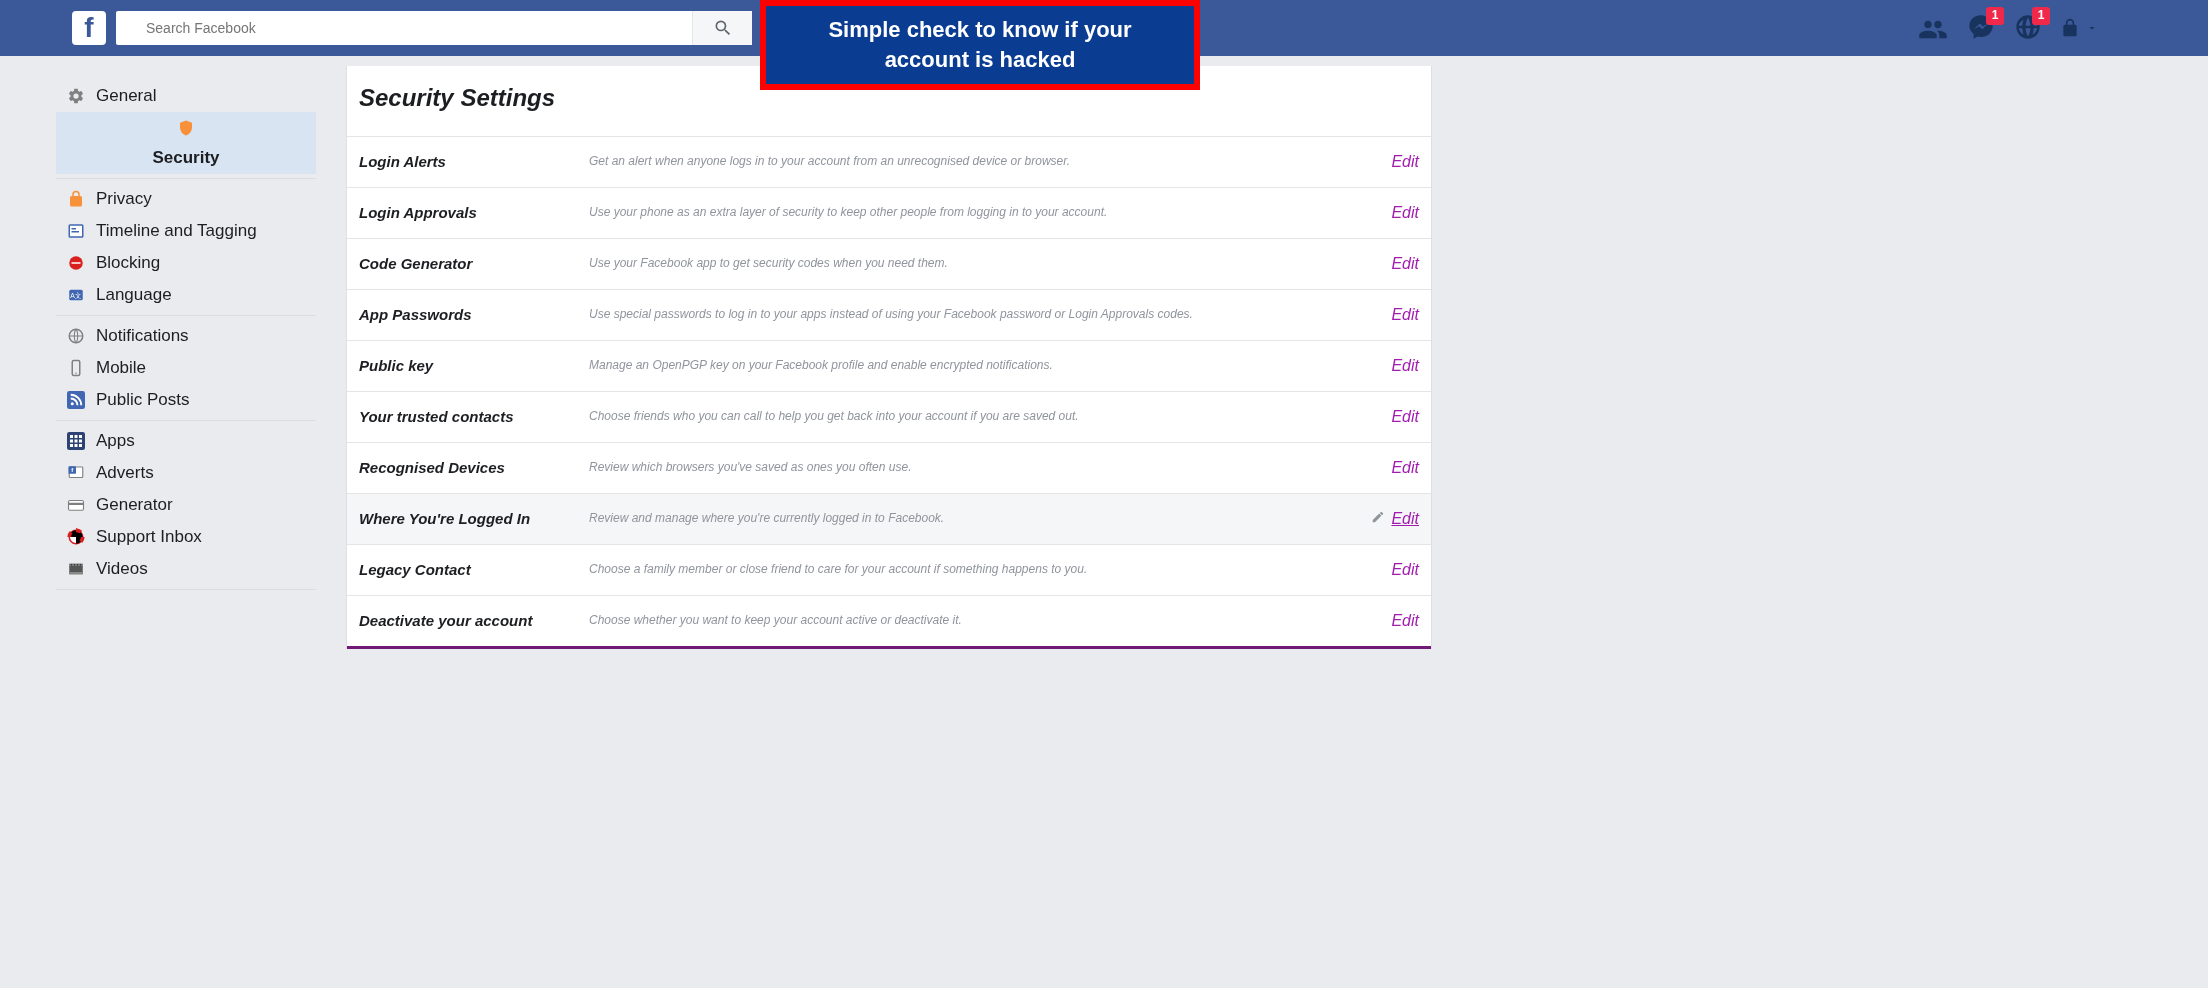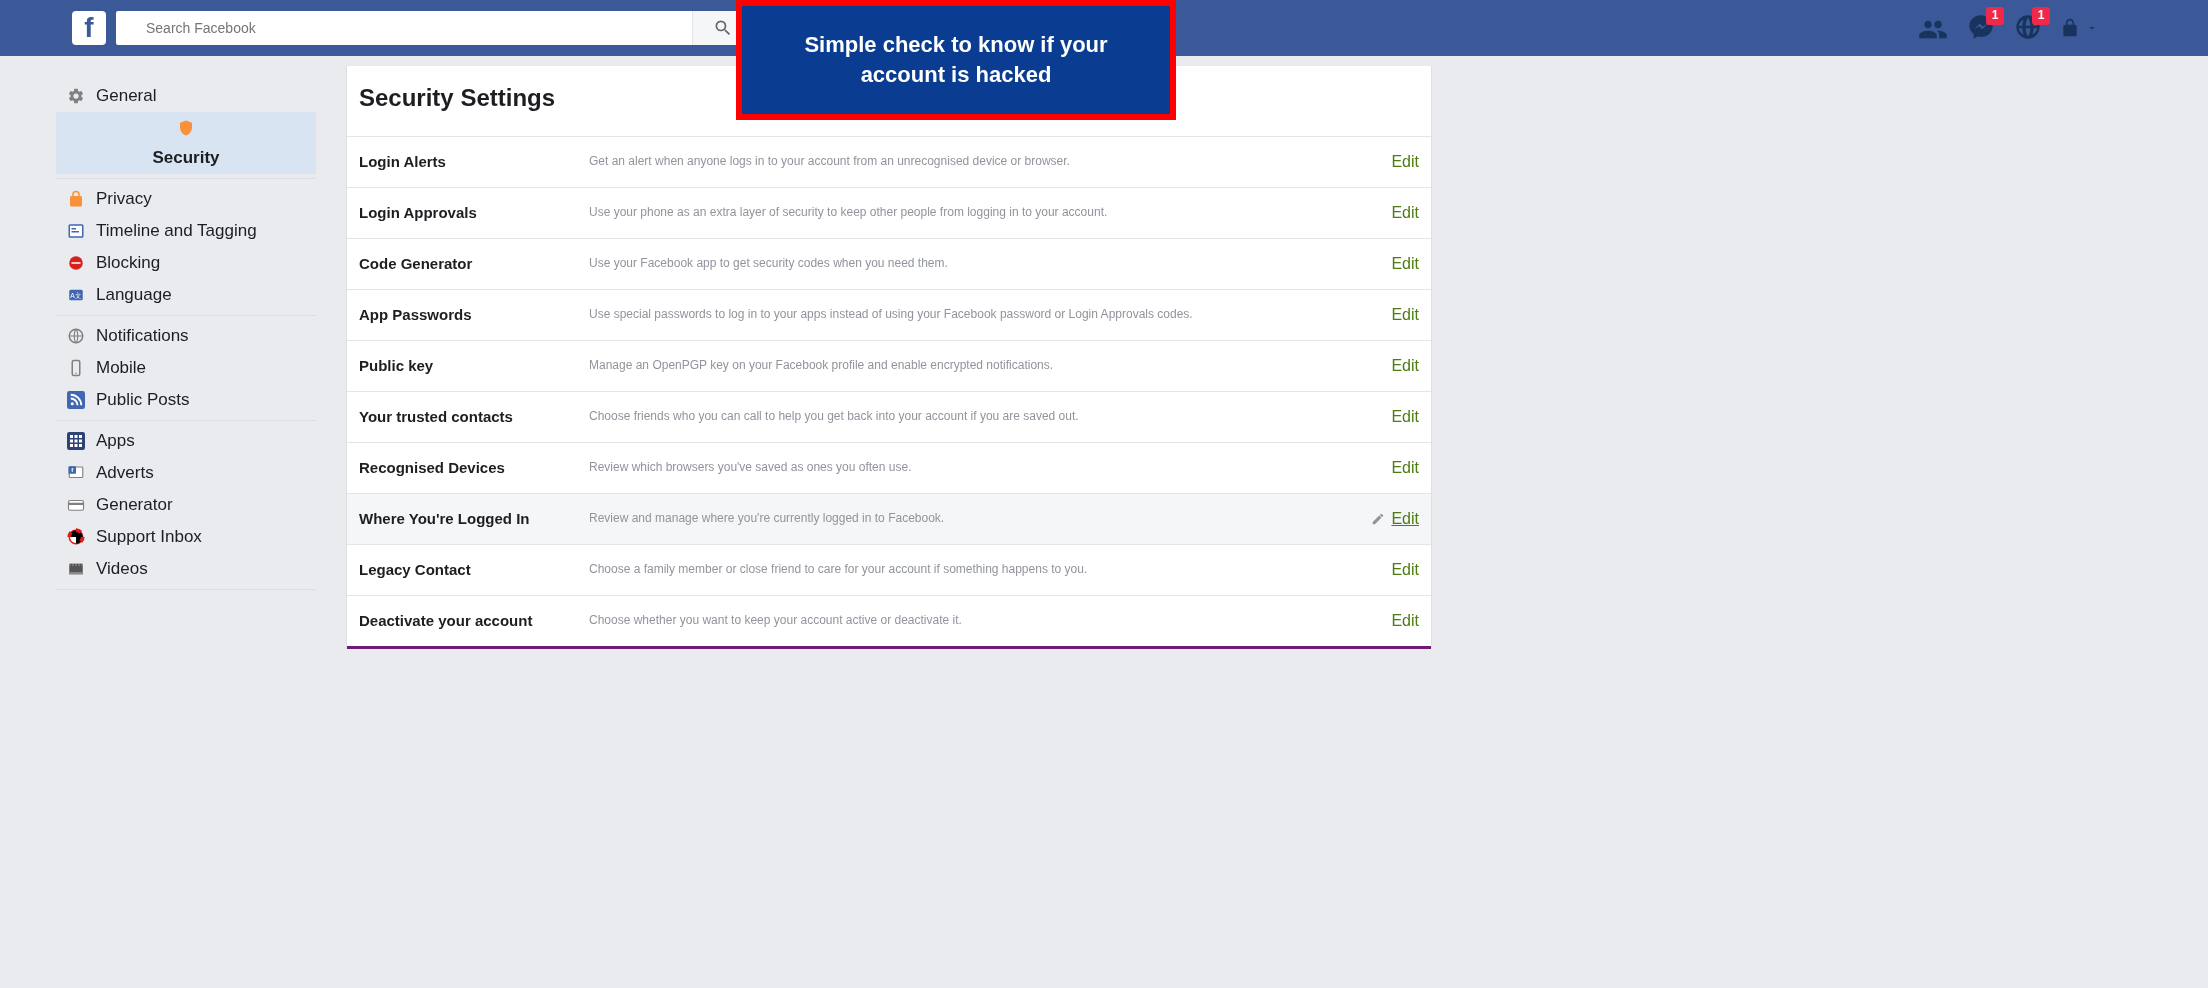--- a/index.html
+++ b/index.html
@@ -7,43 +7,43 @@
 
   
   .topbar { background: #3b5998; height: 56px; display: flex; align-items: center; padding: 0 16px; position: relative; }
   .fb-logo { width: 34px; height: 34px; background: #fff; border-radius: 4px; display:flex; align-items:center; justify-content:center; margin-right: 10px; margin-left: 56px; }
   .fb-logo span { color:#3b5998; font-weight: bold; font-size: 28px; font-family: Arial; }
   .search-wrap { display:flex; align-items:center; background:#fff; border-radius:2px; height:34px; width: 636px; }
   .search-input { border:none; outline:none; height:100%; flex:1; padding:0 10px; font-size:14px; color:#777;margin-left:20px; }
   .search-btn { width:60px; height:100%; background:#f5f6f7; border:none; border-left:1px solid #e5e5e5; display:flex; align-items:center; justify-content:center; cursor:pointer; }
   .icon-svg { display:block; }
 
-  .callout { position:absolute; left: 736px; top:0; width: 440px; height: 120px; background:#0a3d91; border:6px solid #ff0000; color:#fff; font-size:22px; font-weight:bold; display:flex; align-items:center; justify-content:center; text-align:center; padding: 8px 24px; line-height:1.35; z-index:10; }
+  .callout { position:absolute; left: 760px; top:0; width: 440px; height: 90px; background:#0a3d91; border:6px solid #ff0000; color:#fff; font-size:22px; font-weight:bold; display:flex; align-items:center; justify-content:center; text-align:center; padding: 8px 24px; line-height:1.35; z-index:10; }
 
   .right-icons { position:absolute; right: 110px; top:0; height:56px; display:flex; align-items:center; gap:18px; }
   .nav-icon { position:relative; color:#1f3a6e; cursor:pointer; }
   .nav-icon svg { fill:#17335e; }
   .badge { position:absolute; top:-6px; right:-8px; background:#f02849; color:#fff; font-size:12px; font-weight:bold; line-height:16px; min-width:18px; height:18px; border-radius:3px; text-align:center; padding:0 3px; }
   .priv-wrap { display:flex; align-items:center; gap:6px; color:#17335e; cursor:pointer; }
 
   
   .page { display:flex; max-width: 1448px; margin: 0; padding-top: 10px; }
   .sidebar { width: 260px; padding: 10px 0; margin-left: 56px; }
   .side-group { border-bottom: 1px solid #dadde1; padding: 4px 0; }
   .side-item { display:flex; align-items:center; gap:10px; padding: 6px 10px 6px 10px; font-size:17px; color:#1c1e21; cursor:pointer; }
   .side-item.active { background:#d9e4f2; font-weight:600;flex-direction:column; }
   .side-item .micon { width:20px; height:20px; display:flex; align-items:center; justify-content:center; flex-shrink:0; }
 
-  .main { flex:1; background:#fff; margin: 0 16px 20px 30px; padding: 18px 0 0 0; border-left:1px solid #dddfe2; border-right:1px solid #dddfe2; max-width: 1100px; }
+  .main { flex:1; background:#fff; margin: 0 16px 20px 30px; padding: 18px 0 0 0; border-left:1px solid #dddfe2; border-right:1px solid #dddfe2; max-width: 1100px; font-style: italic; }
   .page-title { font-size:24px; font-weight:bold; padding: 0 0 24px 12px; }
   .setting-row { display:flex; align-items:flex-start; border-top:1px solid #e5e5e5; padding: 16px 12px; }
   .setting-row.highlight { background:#f5f6f7; }
   .setting-label { width: 230px; font-weight:600; font-size:15px; color:#1c1e21; flex-shrink:0; }
   .setting-desc { flex:1; color:#90949c; font-size:12px; line-height:1.4; padding-right: 16px; }
-  .setting-edit { color:#4d7c0f; font-size:16px; cursor:pointer; display:flex; align-items:center; gap:6px;margin-left:12px; }
+  .setting-edit { color:#a21caf; font-size:16px; cursor:pointer; display:flex; gap:6px;margin-left:12px; }
   .setting-edit.underline span { text-decoration: underline; }
   .settings-list { border-bottom:3px solid #701a75; }
 
   
 </style>
 </head>
 <body>
 
 <div class="topbar">
   <div class="fb-logo">

